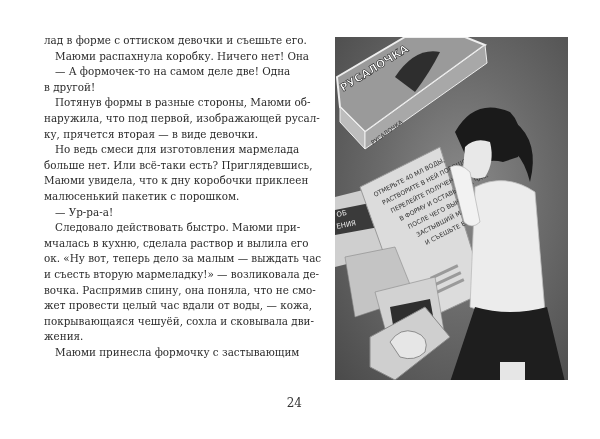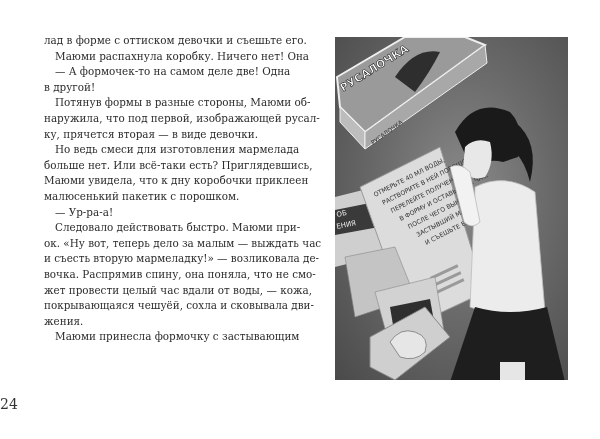--- a/index.html
+++ b/index.html
@@ -6,22 +6,22 @@
   body { width:600px; height:439px; position:relative; overflow:hidden; }
   .page-text {
     position:absolute; left:44px; top:33px; width:219px;
     font-family:"DejaVu Serif", "Liberation Serif", serif;
     font-size:10.4px; line-height:15.6px; color:#2b2b2b;
   }
   .line { white-space:nowrap; text-align:justify; text-align-last:justify; display:block; height:15.6px; }
   .line.last { text-align-last:left; }
   .line.indent { padding-left:11px; }
   .page-number {
-    position:absolute; left:0; width:302px; top:396px; text-align:left;
-    font-family:"DejaVu Serif", "Liberation Serif", serif; font-size:14px; color:#333;
+    position:absolute; left:0; width:302px; top:396px; text-align:right;
+    font-family:"DejaVu Serif", "Liberation Serif", serif; font-size:12px; color:#333;
   }
   .illustration {
     position:absolute; left:335px; top:37px; width:233px; height:343px;
     background:radial-gradient(ellipse at 55% 45%, #8a8a8a 0%, #6b6b6b 45%, #4a4a4a 100%);
     overflow:hidden;
   }
   .illustration svg { display:block; }
 </style>
 </head>
 <body>
@@ -33,20 +33,21 @@
     <span class="line last">в другой!</span>
     <span class="line indent">Потянув формы в разные стороны, Маюми об-</span>
     <span class="line">наружила, что под первой, изображающей русал-</span>
     <span class="line last">ку, прячется вторая — в виде девочки.</span>
     <span class="line indent">Но ведь смеси для изготовления мармелада</span>
     <span class="line">больше нет. Или всё-таки есть? Приглядевшись,</span>
     <span class="line">Маюми увидела, что к дну коробочки приклеен</span>
     <span class="line last">малюсенький пакетик с порошком.</span>
     <span class="line indent last">— Ур-ра-а!</span>
     <span class="line indent">Следовало действовать быстро. Маюми при-</span>
+    <span class="line">мчалась в кухню, сделала раствор и вылила его</span>
     <span class="line">ок. «Ну вот, теперь дело за малым — выждать час</span>
     <span class="line">и съесть вторую мармеладку!» — возликовала де-</span>
     <span class="line">вочка. Распрямив спину, она поняла, что не смо-</span>
     <span class="line">жет провести целый час вдали от воды, — кожа,</span>
     <span class="line">покрывающаяся чешуёй, сохла и сковывала дви-</span>
     <span class="line last">жения.</span>
     <span class="line indent">Маюми принесла формочку с застывающим</span>
   </div>
 
 <div class="page-number">24</div>

